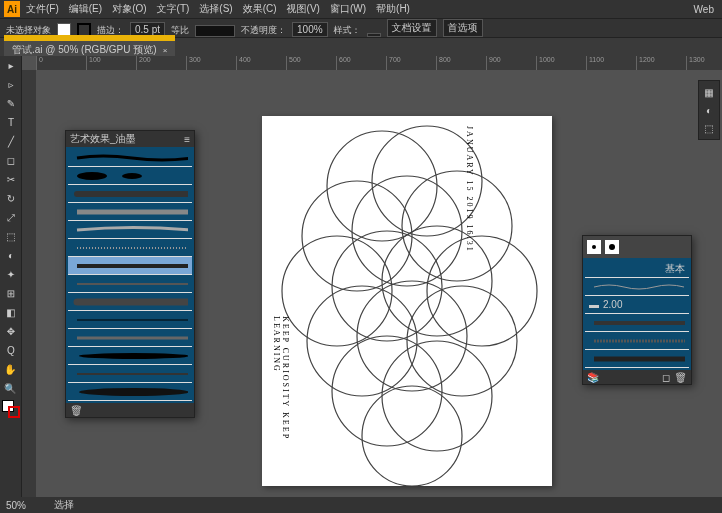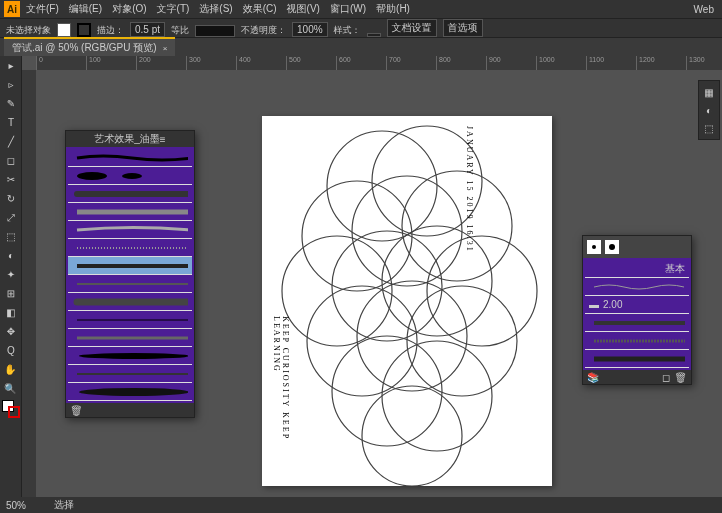--- a/index.html
+++ b/index.html
@@ -6,44 +6,44 @@
 body{background:#4a4a4a;width:722px;height:513px;overflow:hidden;position:relative}
 .menubar{height:18px;background:#333;display:flex;align-items:center;padding:0 4px;gap:2px}
 .menubar .logo{width:16px;height:16px;background:#ff9a00;color:#3a2a00;display:flex;align-items:center;justify-content:center;font-weight:bold;font-size:10px}
 .menubar .mi{padding:2px 4px;cursor:pointer}
 .menubar .spacer{flex:1}
 .ctrlbar{height:20px;background:#333;border-top:1px solid #222;border-bottom:1px solid #222;display:flex;align-items:flex-end;padding:0 6px;gap:6px}
 .ctrlbar .lbl{font-size:9px}
 .ctrlbar .fld{background:#222;border:1px solid #555;padding:1px 4px;font-size:10px;min-width:30px}
 .ctrlbar .swatch{width:40px;height:12px;background:#111;border:1px solid #555}
 .tabs{height:18px;background:#3a3a3a;display:flex;align-items:center;padding:0 4px;gap:8px}
-.tabs .tab{background:#4a4a4a;padding:2px 8px;font-size:9px;border-top:2px solid #eab308}
+.tabs .tab{background:#4a4a4a;padding:2px 8px;font-size:9px;border-top:6px solid #eab308}
 .tabs .tab.active{background:#555}
 .tabs .x{margin-left:6px;font-size:8px}
 .main{position:absolute;top:56px;left:0;right:0;bottom:16px;display:flex}
 .toolbox{width:22px;background:#333;display:flex;flex-direction:column;border-right:1px solid #222}
 .toolbox .t{width:22px;height:19px;display:flex;align-items:center;justify-content:center;font-size:10px;cursor:pointer}
 .toolbox .fillstroke{width:18px;height:18px;margin:2px;position:relative}
 .toolbox .fillstroke .f{position:absolute;width:12px;height:12px;background:#fff;border:1px solid #000;top:0;left:0}
 .toolbox .fillstroke .s{position:absolute;width:12px;height:12px;background:transparent;border:2px solid #d00;bottom:0;right:0}
 .canvas-area{flex:1;position:relative;background:#525252;overflow:hidden}
 .ruler-h{position:absolute;top:0;left:14px;right:0;height:14px;background:#3a3a3a;display:flex;overflow:hidden}
 .ruler-h .tick{flex:0 0 50px;border-left:1px solid #666;font-size:7px;padding-left:2px;color:#999}
 .ruler-v{position:absolute;top:14px;left:0;width:14px;bottom:0;background:#3a3a3a}
 .artboard{position:absolute;top:60px;left:240px;width:290px;height:370px;background:#fff;box-shadow:2px 2px 6px rgba(0,0,0,.4)}
 .artboard svg{width:100%;height:100%}
 .side-text{position:absolute;font-family:serif;font-size:8px;letter-spacing:2px;color:#000}
 .st1{top:70px;right:248px;writing-mode:vertical-rl}
 .st2{top:260px;left:250px;writing-mode:vertical-rl}
 .rightdock{position:absolute;top:80px;right:2px;width:22px;background:#333;border:1px solid #222;padding:2px 0}
 .rightdock .i{height:18px;display:flex;align-items:center;justify-content:center;font-size:10px}
 .panel{position:absolute;background:#3a3a3a;border:1px solid #222;box-shadow:2px 2px 8px rgba(0,0,0,.5)}
-.panel .hdr{height:16px;background:#333;display:flex;align-items:center;padding:0 4px;font-size:9px;justify-content:center}
+.panel .hdr{height:16px;background:#333;display:flex;align-items:center;padding:0 4px;font-size:9px;justify-content:space-between}
 .panel .body{padding:2px}
-.brush-list{background:#4c1d95;max-height:none;overflow:auto}
+.brush-list{background:#0c4a6e;max-height:none;overflow:auto}
 .brush-row{height:18px;border-bottom:1px solid #ddd;display:flex;align-items:center;justify-content:center;padding:0 4px}
 .brush-row.sel{background:#7aa7d6}
 .brush-row svg{width:100%;height:12px}
 .panel .ftr{height:14px;background:#333;display:flex;align-items:center;gap:4px;padding:0 4px;font-size:8px}
 .p-art{top:130px;left:65px;width:130px}
 .p-brush{top:235px;right:30px;width:110px}
 .p-brush .toprow{display:flex;gap:4px;padding:4px;background:#444}
 .p-brush .dot{width:14px;height:14px;background:#fff;display:flex;align-items:center;justify-content:center}
 .p-brush .dot .c{width:6px;height:6px;background:#000;border-radius:50%}
 .statusbar{position:absolute;bottom:0;left:0;right:0;height:16px;background:#333;display:flex;align-items:center;padding:0 6px;gap:28px;font-size:9px}

